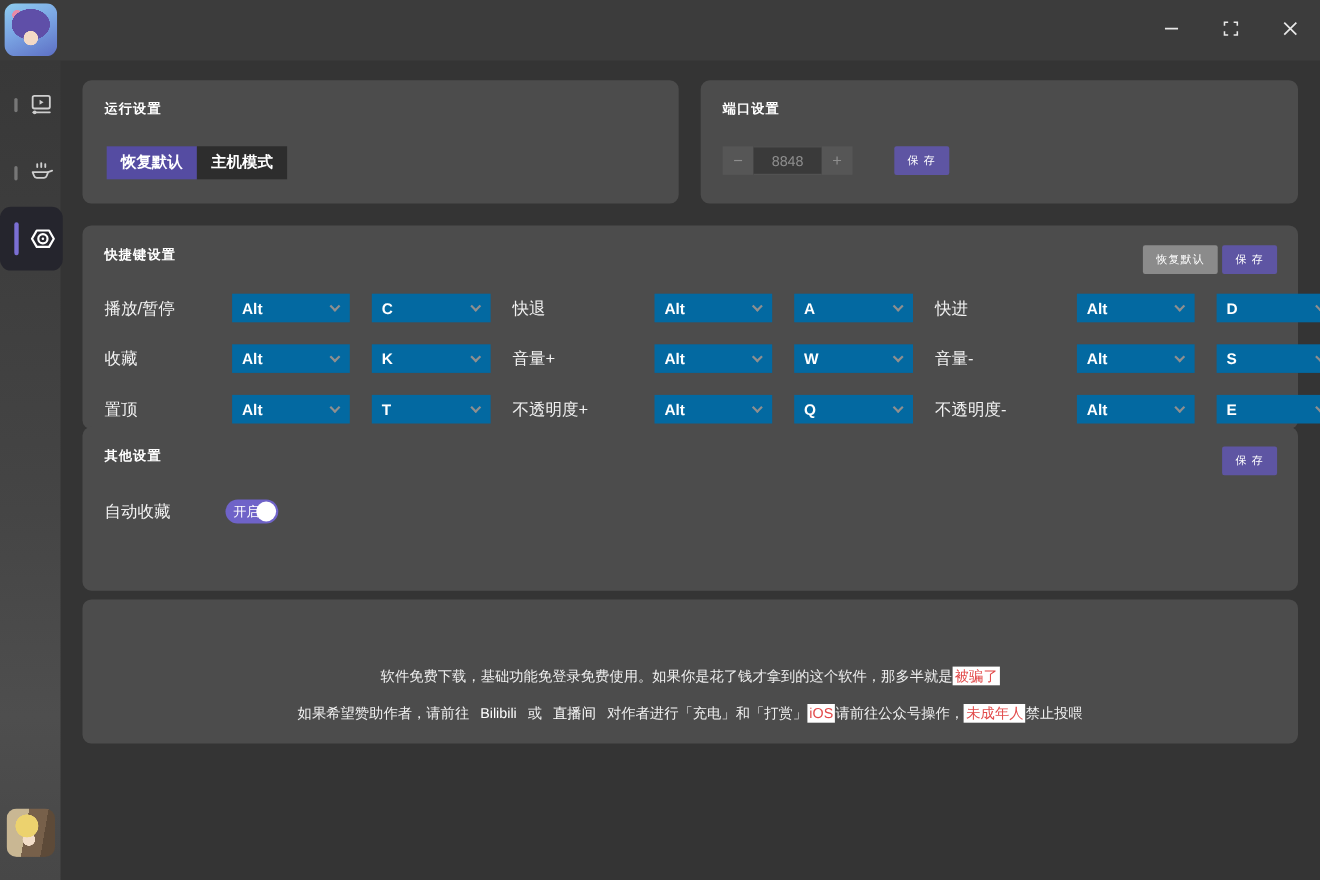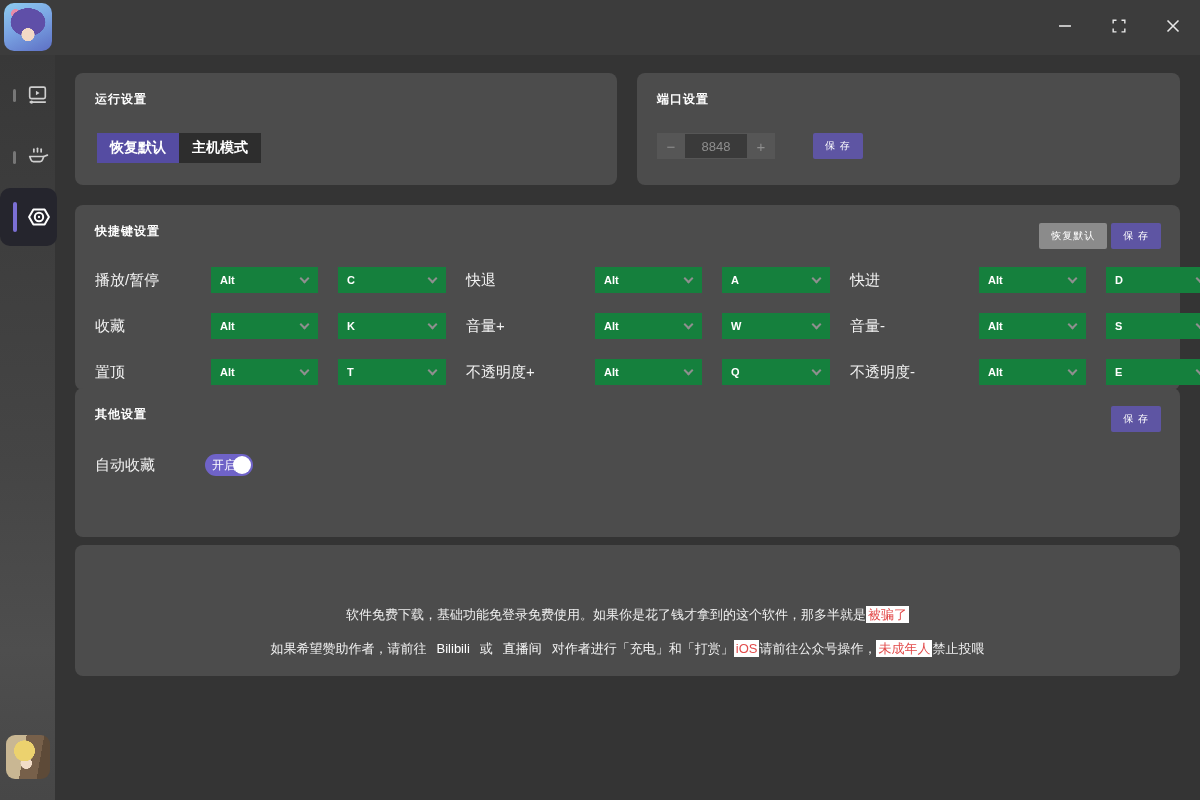--- a/index.html
+++ b/index.html
@@ -76,22 +76,22 @@
 
   
   .hot-actions { position:absolute; right:19px; top:18px; display:flex; gap:4px; }
   .hot-grid {
     position:absolute; left:20px; top:62px;
     display:grid;
     grid-template-columns:96px 107px 108px 109px 107px 108px 109px 107px 108px;
     column-gap:13px; row-gap:13px;gap:20px;
   }
   .hk-label { font-size:15px; color:#F2F2F2; display:flex; align-items:center; }
-  .select { position:relative; height:26px; background:#15803d; display:flex; align-items:center;
-            padding:0 20px 0 9px; font-size:11px; font-weight:bold; color:#fff; cursor:pointer; }
+  .select { position:relative; height:26px; background:#0369a1; display:flex; align-items:center;
+            padding:0 20px 0 9px; font-size:14px; font-weight:bold; color:#fff; cursor:pointer; }
   .chev { position:absolute; right:10px; top:50%; width:7px; height:7px; margin-top:-5px;
           border-right:2px solid #8F8F8F; border-bottom:2px solid #8F8F8F; transform:rotate(45deg); }
 
   
   .oth-save { position:absolute; right:19px; top:18px; }
   .oth-row { position:absolute; left:20px; top:66px; display:flex; align-items:center; }
   .oth-label { font-size:15px; color:#F2F2F2; width:110px; }
   .toggle { position:relative; width:48px; height:22px; border-radius:11px; background:#6F63C8;
             display:flex; align-items:center; cursor:pointer; }
   .toggle-text { font-size:12px; color:#fff; margin-left:7px; }

